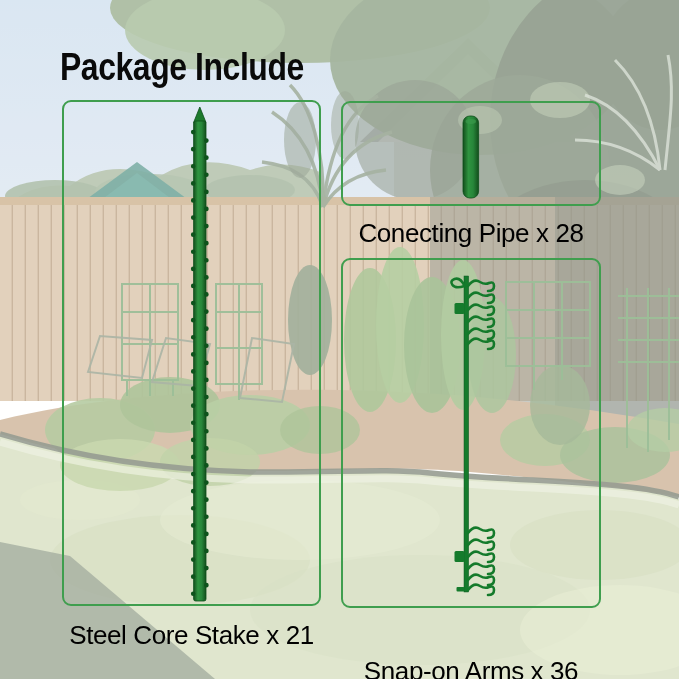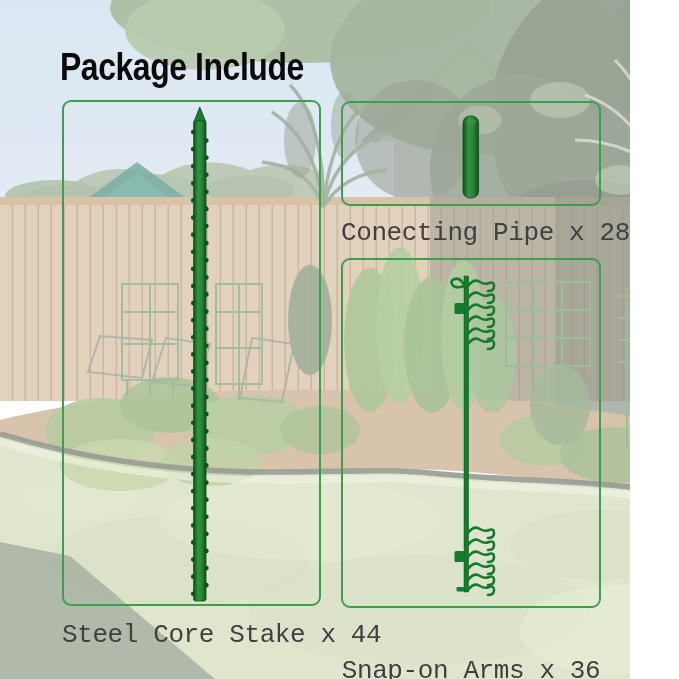--- a/index.html
+++ b/index.html
@@ -1,28 +1,28 @@
 <!DOCTYPE html>
 <html><head>
 <meta charset="utf-8">
 <style>
   html,body{margin:0;padding:0;background:#ffffff;}
-  .stage{position:relative;width:630px;height:679px;overflow:hidden;
+  .stage{position:relative;width:679px;height:679px;overflow:hidden;
          font-family:"Liberation Sans",sans-serif;background:#ffffff;}
   .bg,.fg{position:absolute;left:0;top:0;width:679px;height:679px;}
   .fg{pointer-events:none;}
   .title{position:absolute;left:60px;top:46px;margin:0;font-size:38px;font-weight:bold;
          color:#0a0a0a;letter-spacing:-0.5px;white-space:nowrap;
          transform:scaleX(.84);transform-origin:left top;}
   .pbox{position:absolute;border:2px solid #3f9e4e;border-radius:9px;box-sizing:border-box;}
   #box-stake{left:62px;top:100px;width:259px;height:506px;}
   #box-pipe{left:341px;top:101px;width:260px;height:105px;}
   #box-arms{left:341px;top:258px;width:260px;height:350px;}
-  .plabel{position:absolute;font-size:26px;letter-spacing:-0.4px;color:#404040;
-          text-align:center;white-space:nowrap;font-family:Liberation Mono, monospace;}
+  .plabel{position:absolute;font-size:26px;letter-spacing:-0.4px;color:#000000;
+          text-align:center;white-space:nowrap;}
   #label-stake{left:62px;width:259px;top:620px;}
   #label-pipe{left:341px;width:260px;top:218px;}
   #label-arms{left:341px;width:260px;top:656px;}
 </style>
 </head>
 <body>
 
 <div class="stage">
 
   <svg class="bg" viewBox="0 0 679 679">
@@ -196,17 +196,17 @@
         <use href="#arm" transform="translate(468,545)"></use>
         <use href="#arm" transform="translate(468,557)"></use>
         <use href="#arm" transform="translate(468,569)"></use>
         <use href="#arm" transform="translate(468,580)"></use>
         <use href="#arm" transform="translate(468,590)"></use>
       </g>
     </g>
   </svg>
 
   <h1 class="title">Package Include</h1>
-  <div class="plabel" id="label-stake">Steel Core Stake x 44</div>
+  <div class="plabel" id="label-stake">Steel Core Stake x 21</div>
   <div class="plabel" id="label-pipe">Conecting Pipe x 28</div>
   <div class="plabel" id="label-arms">Snap-on Arms x 36</div>
 
 </div>
 
 </body></html>

